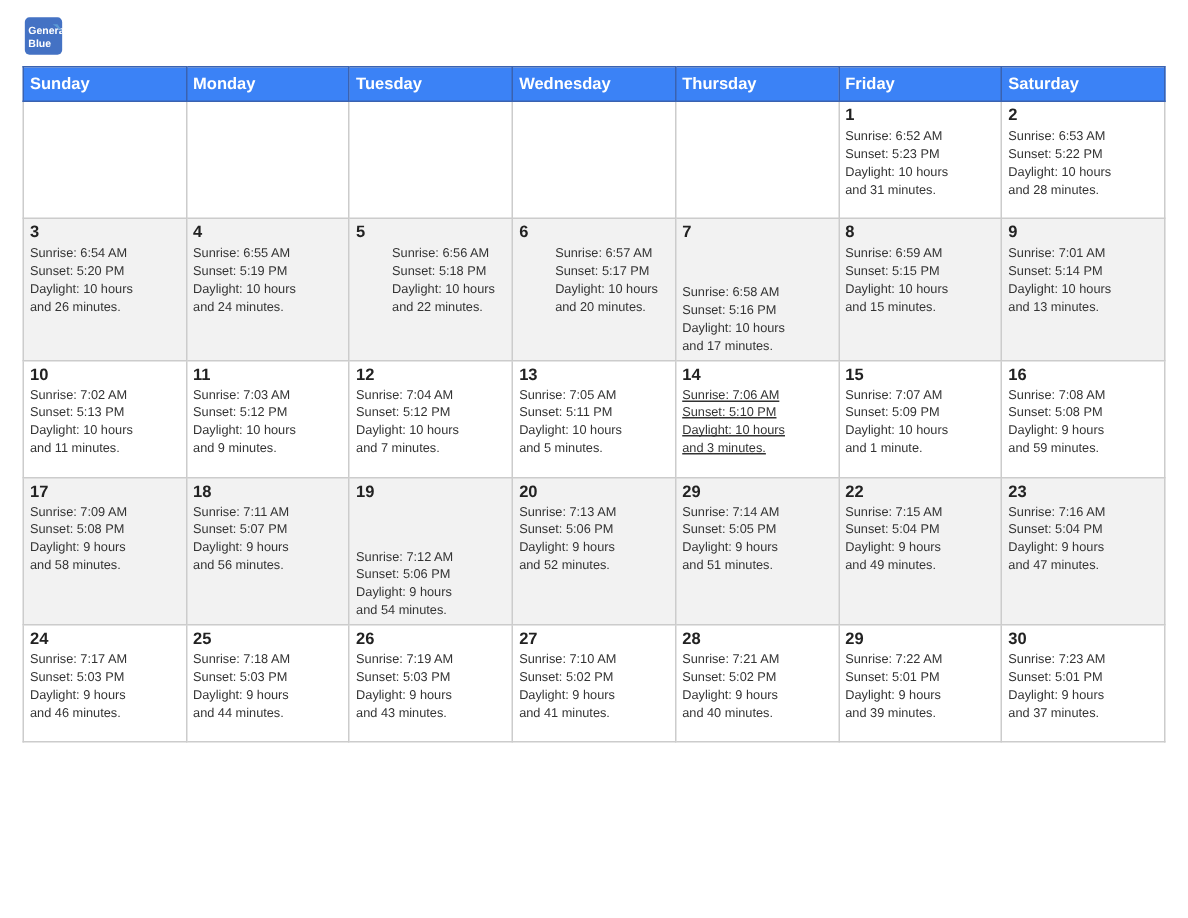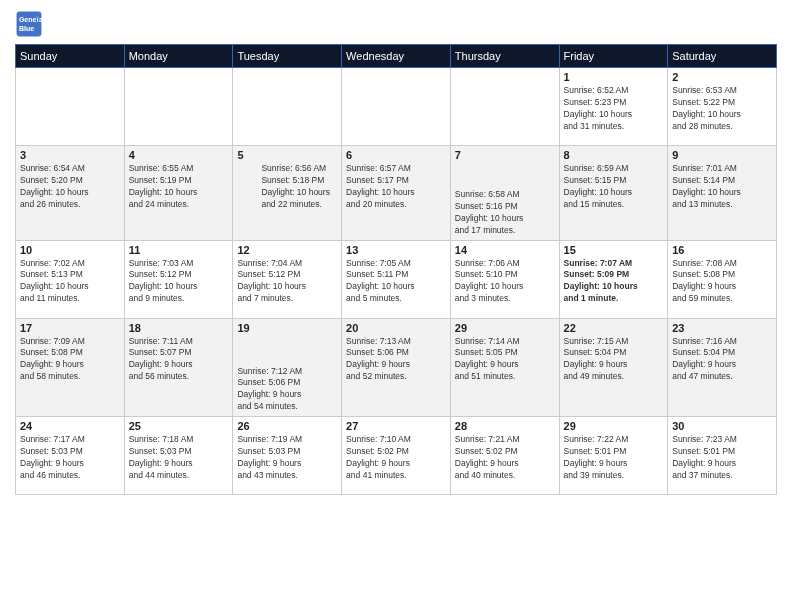--- a/index.html
+++ b/index.html
@@ -48,24 +48,24 @@
     .subtitle {
       font-size: 14px;
       color: #444;
     }
     table {
       width: 100%;
       border-collapse: collapse;
       table-layout: fixed;
     }
     thead tr th {
-      background-color: #0f172a;
+      background-color: #3b82f6;
       color: #fff;
       font-size: 11px;
-      font-weight: normal;
+      font-weight: bold;
       padding: 5px 4px;
       text-align: left;
       border: 1px solid #3a62b0;
     }
     tbody tr td {
       border: 1px solid #ccc;
       vertical-align: top;
       padding: 3px 4px;
       font-size: 9px;
       color: #333;
@@ -165,21 +165,21 @@
           </td>
           <td>
             <span class="day-number">5</span>
             <div class="day-info" style="white-space: pre-line; margin-left: 24px;">Sunrise: 6:56 AM
 Sunset: 5:18 PM
 Daylight: 10 hours
 and 22 minutes.</div>
           </td>
           <td>
             <span class="day-number">6</span>
-            <div class="day-info" style="white-space: pre-line;">Sunrise: 6:57 AM
+            <div class="day-info" style="white-space: pre-line; margin-left: 24px;">Sunrise: 6:57 AM
 Sunset: 5:17 PM
 Daylight: 10 hours
 and 20 minutes.</div>
           </td>
           <td>
             <span class="day-number">7</span>
             <div class="day-info" style="white-space: pre-line; margin-top: 28px;">Sunrise: 6:58 AM
 Sunset: 5:16 PM
 Daylight: 10 hours
 and 17 minutes.</div>
@@ -223,28 +223,28 @@
           </td>
           <td>
             <span class="day-number">13</span>
             <div class="day-info" style="white-space: pre-line;">Sunrise: 7:05 AM
 Sunset: 5:11 PM
 Daylight: 10 hours
 and 5 minutes.</div>
           </td>
           <td>
             <span class="day-number">14</span>
-            <div class="day-info" style="white-space: pre-line;">Sunrise: 7:06 AM
+            <div class="day-info" style="white-space: pre-line; text-decoration: underline;">Sunrise: 7:06 AM
 Sunset: 5:10 PM
 Daylight: 10 hours
 and 3 minutes.</div>
           </td>
           <td>
             <span class="day-number">15</span>
-            <div class="day-info" style="white-space: pre-line; font-weight: bold;">Sunrise: 7:07 AM
+            <div class="day-info" style="white-space: pre-line;">Sunrise: 7:07 AM
 Sunset: 5:09 PM
 Daylight: 10 hours
 and 1 minute.</div>
           </td>
           <td>
             <span class="day-number">16</span>
             <div class="day-info" style="white-space: pre-line;">Sunrise: 7:08 AM
 Sunset: 5:08 PM
 Daylight: 9 hours
 and 59 minutes.</div>

